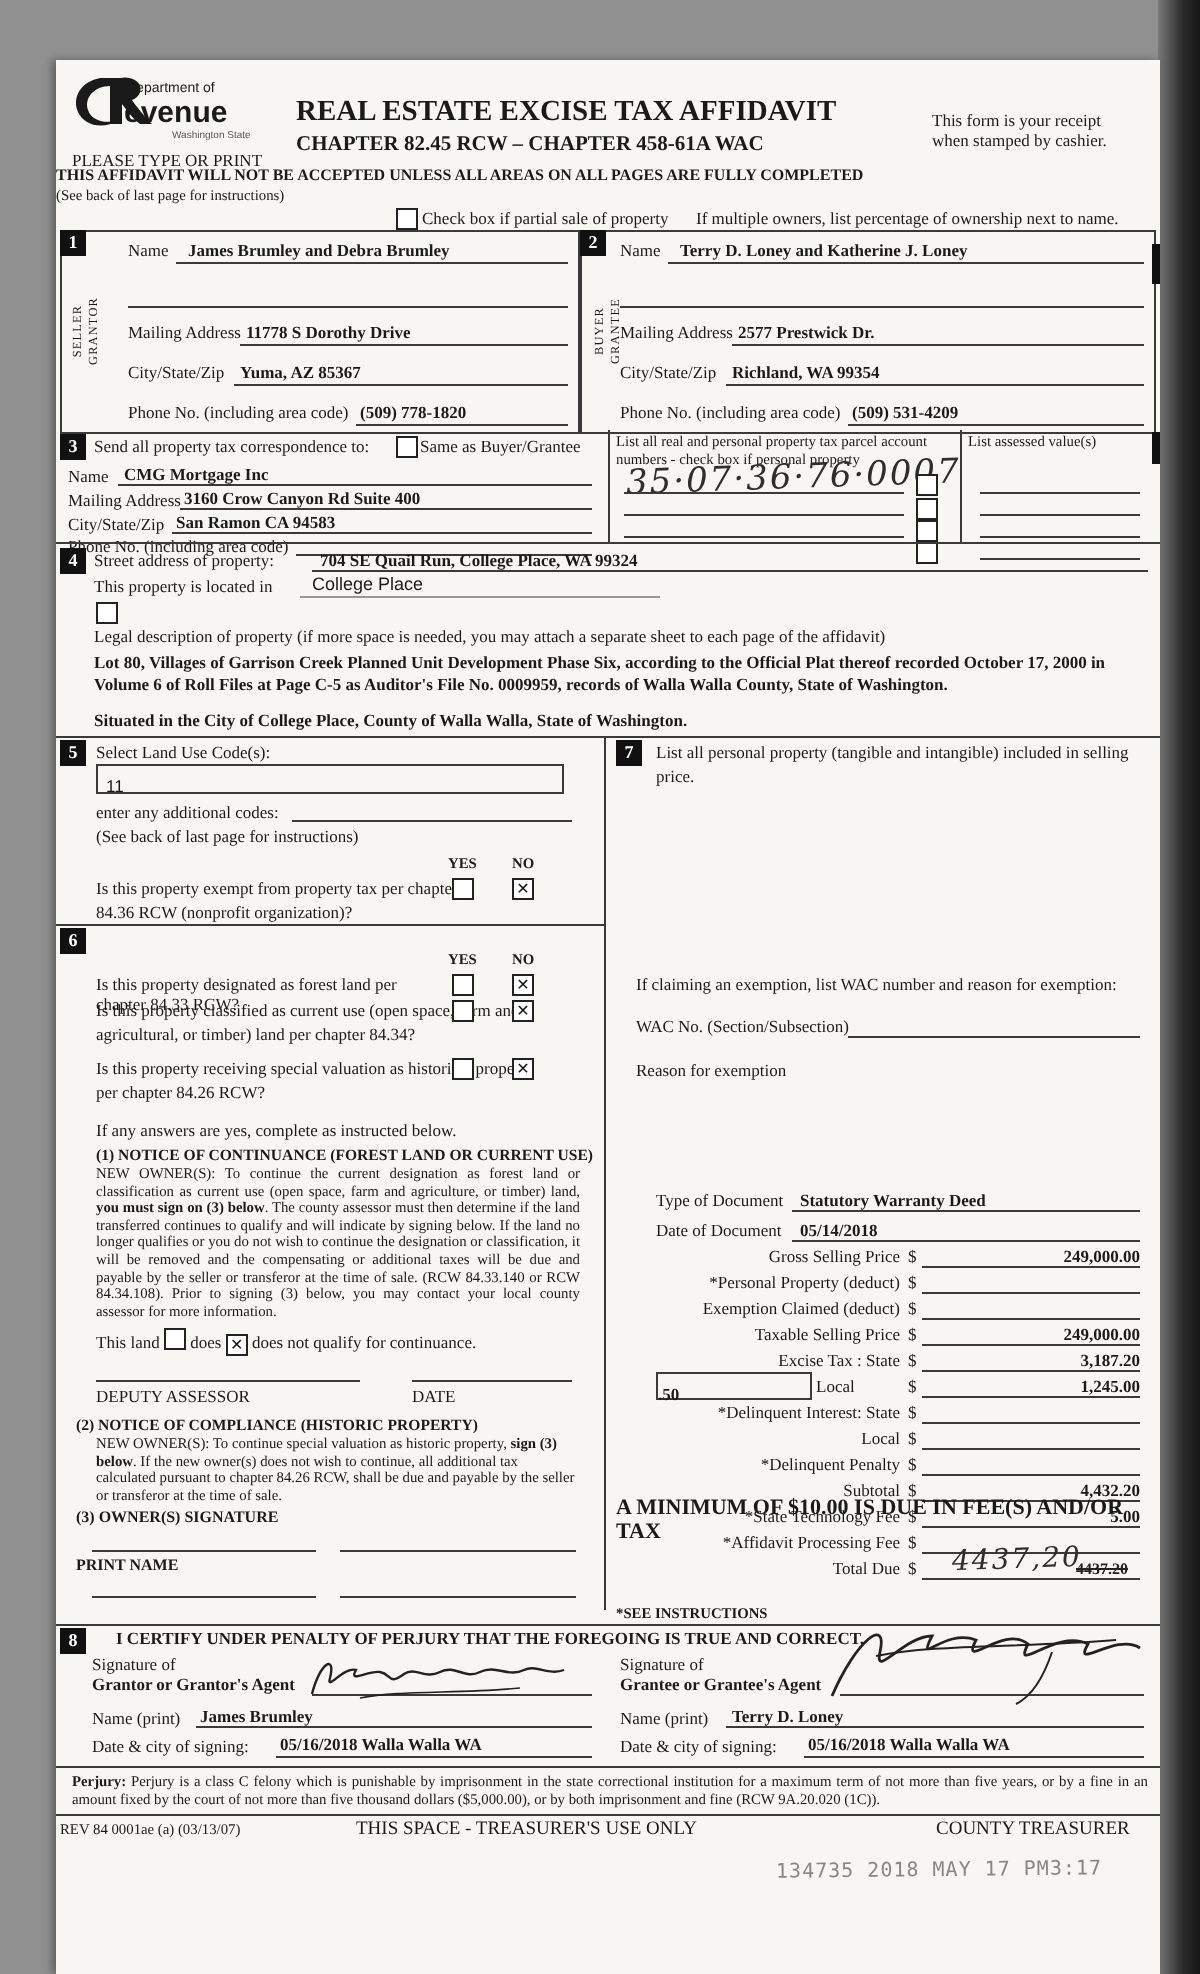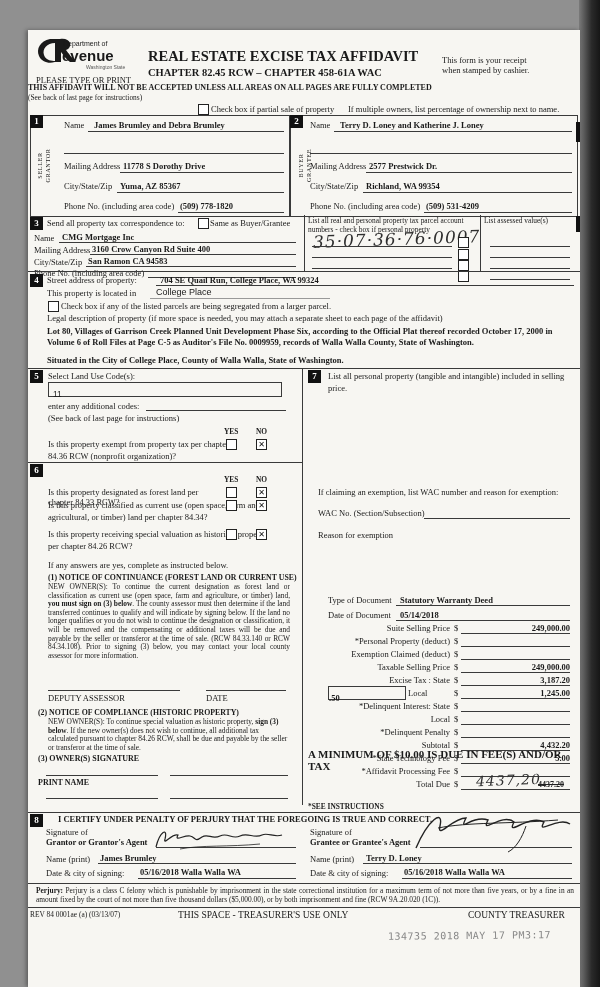--- a/index.html
+++ b/index.html
@@ -46,21 +46,21 @@
       <path d="M14,3 C4,5 0,13 3,20 C6,27 16,29 23,24 C18,26 10,25 8,19 C6,13 11,7 19,7 L19,26 L25,26 L25,16 C28,20 31,24 34,26 L40,26 C36,22 32,17 30,14 C33,13 35,10 34,7 C33,4 29,2 24,3 Z" fill="#1a1a1a"></path>
       <text x="27" y="10" font-size="7" font-family="Liberation Sans,sans-serif" fill="#1a1a1a">Department of</text>
       <text x="26" y="25" font-size="15" font-weight="bold" font-family="Liberation Sans,sans-serif" fill="#1a1a1a">evenue</text>
       <text x="50" y="33" font-size="5" font-family="Liberation Sans,sans-serif" fill="#555">Washington State</text>
     </svg>
   </div>
   <div class="abs t" style="left:8px;top:45px;">PLEASE TYPE OR PRINT</div>
 
   <div class="abs b ctr" style="left:120px;top:18px;width:330px;font-size:14.5px;">REAL ESTATE EXCISE TAX AFFIDAVIT</div>
   <div class="abs b ctr" style="left:120px;top:37px;width:330px;font-size:10.5px;">CHAPTER 82.45 RCW – CHAPTER 458-61A WAC</div>
-  <div class="abs t" style="left:414px;top:25px;width:110px;">
+  <div class="abs t" style="left:438px;top:25px;width:110px;">
     <span>This form is your receipt</span><br><span>when stamped by cashier.</span>
   </div>
   <div class="abs b ctr" style="left:0;top:53px;width:552px;font-size:8px;">THIS AFFIDAVIT WILL NOT BE ACCEPTED UNLESS ALL AREAS ON ALL PAGES ARE FULLY COMPLETED</div>
   <div class="abs ctr ts" style="left:0;top:64px;width:552px;">(See back of last page for instructions)</div>
 
   <span class="cb" style="left:170px;top:74px;"></span>
   <div class="abs t" style="left:183px;top:74px;">Check box if partial sale of property</div>
   <div class="abs t" style="left:320px;top:74px;">If multiple owners, list percentage of ownership next to name.</div>
 
   <div class="box1" style="left:2px;top:85px;width:258px;height:100px;"></div>
@@ -139,21 +139,20 @@
   <div class="line" style="left:0px;top:241px;width:552px;"></div>
 
   <div class="badge" style="left:2px;top:244px;">4</div>
   <div class="abs t" style="left:19px;top:245px;">Street address of property:</div>
   <div class="abs t b" style="left:132px;top:245px;">704 SE Quail Run, College Place, WA  99324</div>
   <div class="line" style="left:128px;top:255px;width:418px;"></div>
   <div class="abs t" style="left:19px;top:258px;">This property is located in</div>
   <div class="abs sans" style="left:128px;top:257px;font-size:9px;">College Place</div>
   <div class="line" style="left:122px;top:268px;width:180px;border-color:#999;"></div>
   <span class="cb" style="left:20px;top:271px;"></span>
-  <div class="abs t" style="left:33px;top:271px;">Check box if any of the listed parcels are being segregated from a larger parcel.</div>
   <div class="abs t" style="left:19px;top:283px;">Legal description of property (if more space is needed, you may attach a separate sheet to each page of the affidavit)</div>
   <div class="abs t b" style="left:19px;top:296px;width:524px;line-height:11px;">Lot 80, Villages of Garrison Creek Planned Unit Development Phase Six, according to the Official Plat thereof recorded October 17, 2000 in Volume 6 of Roll Files at Page C-5 as Auditor's File No. 0009959, records of Walla Walla County, State of Washington.</div>
   <div class="abs t b" style="left:19px;top:325px;">Situated in the City of College Place, County of Walla Walla, State of Washington.</div>
   <div class="line" style="left:0px;top:338px;width:552px;"></div>
   <div class="abs" style="left:274px;top:338px;width:0;height:437px;border-left:1px solid #3a3a3a;"></div>
 
   <div class="badge" style="left:2px;top:340px;">5</div>
   <div class="abs t" style="left:20px;top:341px;">Select Land Use Code(s):</div>
   <div class="box1" style="left:20px;top:352px;width:232px;height:13px;border-width:1.5px;">
     <span class="sans" style="font-size:8.5px;padding-left:4px;">11</span>
@@ -181,20 +180,27 @@
   <span class="cb" style="left:228px;top:470px;">✕</span>
   <div class="abs t" style="left:20px;top:499px;">Is this property receiving special valuation as historical property</div>
   <div class="abs t" style="left:20px;top:511px;">per chapter 84.26 RCW?</div>
   <span class="cb" style="left:198px;top:499px;"></span>
   <span class="cb" style="left:228px;top:499px;">✕</span>
   <div class="abs t" style="left:20px;top:530px;">If any answers are yes, complete as instructed below.</div>
   <div class="abs b" style="left:20px;top:543px;font-size:7.8px;">(1) NOTICE OF CONTINUANCE (FOREST LAND OR CURRENT USE)</div>
   <div class="abs ts" style="left:20px;top:553px;width:242px;text-align:justify;">
     <span>NEW OWNER(S): To continue the current designation as forest land or classification as current use (open space, farm and agriculture, or timber) land, </span><span class="b">you must sign on (3) below</span><span>. The county assessor must then determine if the land transferred continues to qualify and will indicate by signing below. If the land no longer qualifies or you do not wish to continue the designation or classification, it will be removed and the compensating or additional taxes will be due and payable by the seller or transferor at the time of sale. (RCW 84.33.140 or RCW 84.34.108). Prior to signing (3) below, you may contact your local county assessor for more information.</span>
   </div>
+  <div class="abs t" style="left:20px;top:634px;">
+    <span>This land</span>
+    <span class="cbi"></span>
+    <span>does</span>
+    <span class="cbi">✕</span>
+    <span>does not  qualify for continuance.</span>
+  </div>
   <div class="line" style="left:20px;top:660px;width:132px;"></div>
   <div class="line" style="left:178px;top:660px;width:80px;"></div>
   <div class="abs t ctr" style="left:20px;top:663px;width:132px;">DEPUTY ASSESSOR</div>
   <div class="abs t ctr" style="left:178px;top:663px;width:80px;">DATE</div>
   <div class="abs b ctr" style="left:10px;top:678px;width:252px;font-size:7.8px;">(2) NOTICE OF COMPLIANCE (HISTORIC PROPERTY)</div>
   <div class="abs ts" style="left:20px;top:688px;width:242px;">
     <span>NEW OWNER(S): To continue special valuation as historic property, </span><span class="b">sign (3) below</span><span>. If the new owner(s) does not wish to continue, all additional tax calculated pursuant to chapter 84.26 RCW, shall be due and payable by the seller or transferor at the time of sale.</span>
   </div>
   <div class="abs b ctr" style="left:10px;top:724px;width:252px;font-size:8px;">(3) OWNER(S) SIGNATURE</div>
   <div class="line" style="left:18px;top:745px;width:112px;"></div>
@@ -212,21 +218,21 @@
   <div class="line" style="left:396px;top:488px;width:146px;"></div>
   <div class="abs t" style="left:290px;top:500px;">Reason for exemption</div>
 
   <div class="abs t" style="left:300px;top:565px;">Type of Document</div>
   <div class="abs t b" style="left:372px;top:565px;">Statutory Warranty Deed</div>
   <div class="line" style="left:368px;top:575px;width:174px;"></div>
   <div class="abs t" style="left:300px;top:580px;">Date of Document</div>
   <div class="abs t b" style="left:372px;top:580px;">05/14/2018</div>
   <div class="line" style="left:368px;top:590px;width:174px;"></div>
 
-  <div class="money-label t" style="left:222px;top:593px;">Suite Selling Price</div>
+  <div class="money-label t" style="left:222px;top:593px;">Gross Selling Price</div>
   <span class="abs t" style="left:426px;top:593px;">$</span>
   <div class="money-val t" style="left:434px;top:593px;">249,000.00</div>
   <div class="line" style="left:433px;top:603px;width:109px;"></div>
 
   <div class="money-label t" style="left:222px;top:606px;">*Personal Property (deduct)</div>
   <span class="abs t" style="left:426px;top:606px;">$</span>
   <div class="money-val t" style="left:434px;top:606px;"></div>
   <div class="line" style="left:433px;top:616px;width:109px;"></div>
 
   <div class="money-label t" style="left:222px;top:619px;">Exemption Claimed (deduct)</div>

